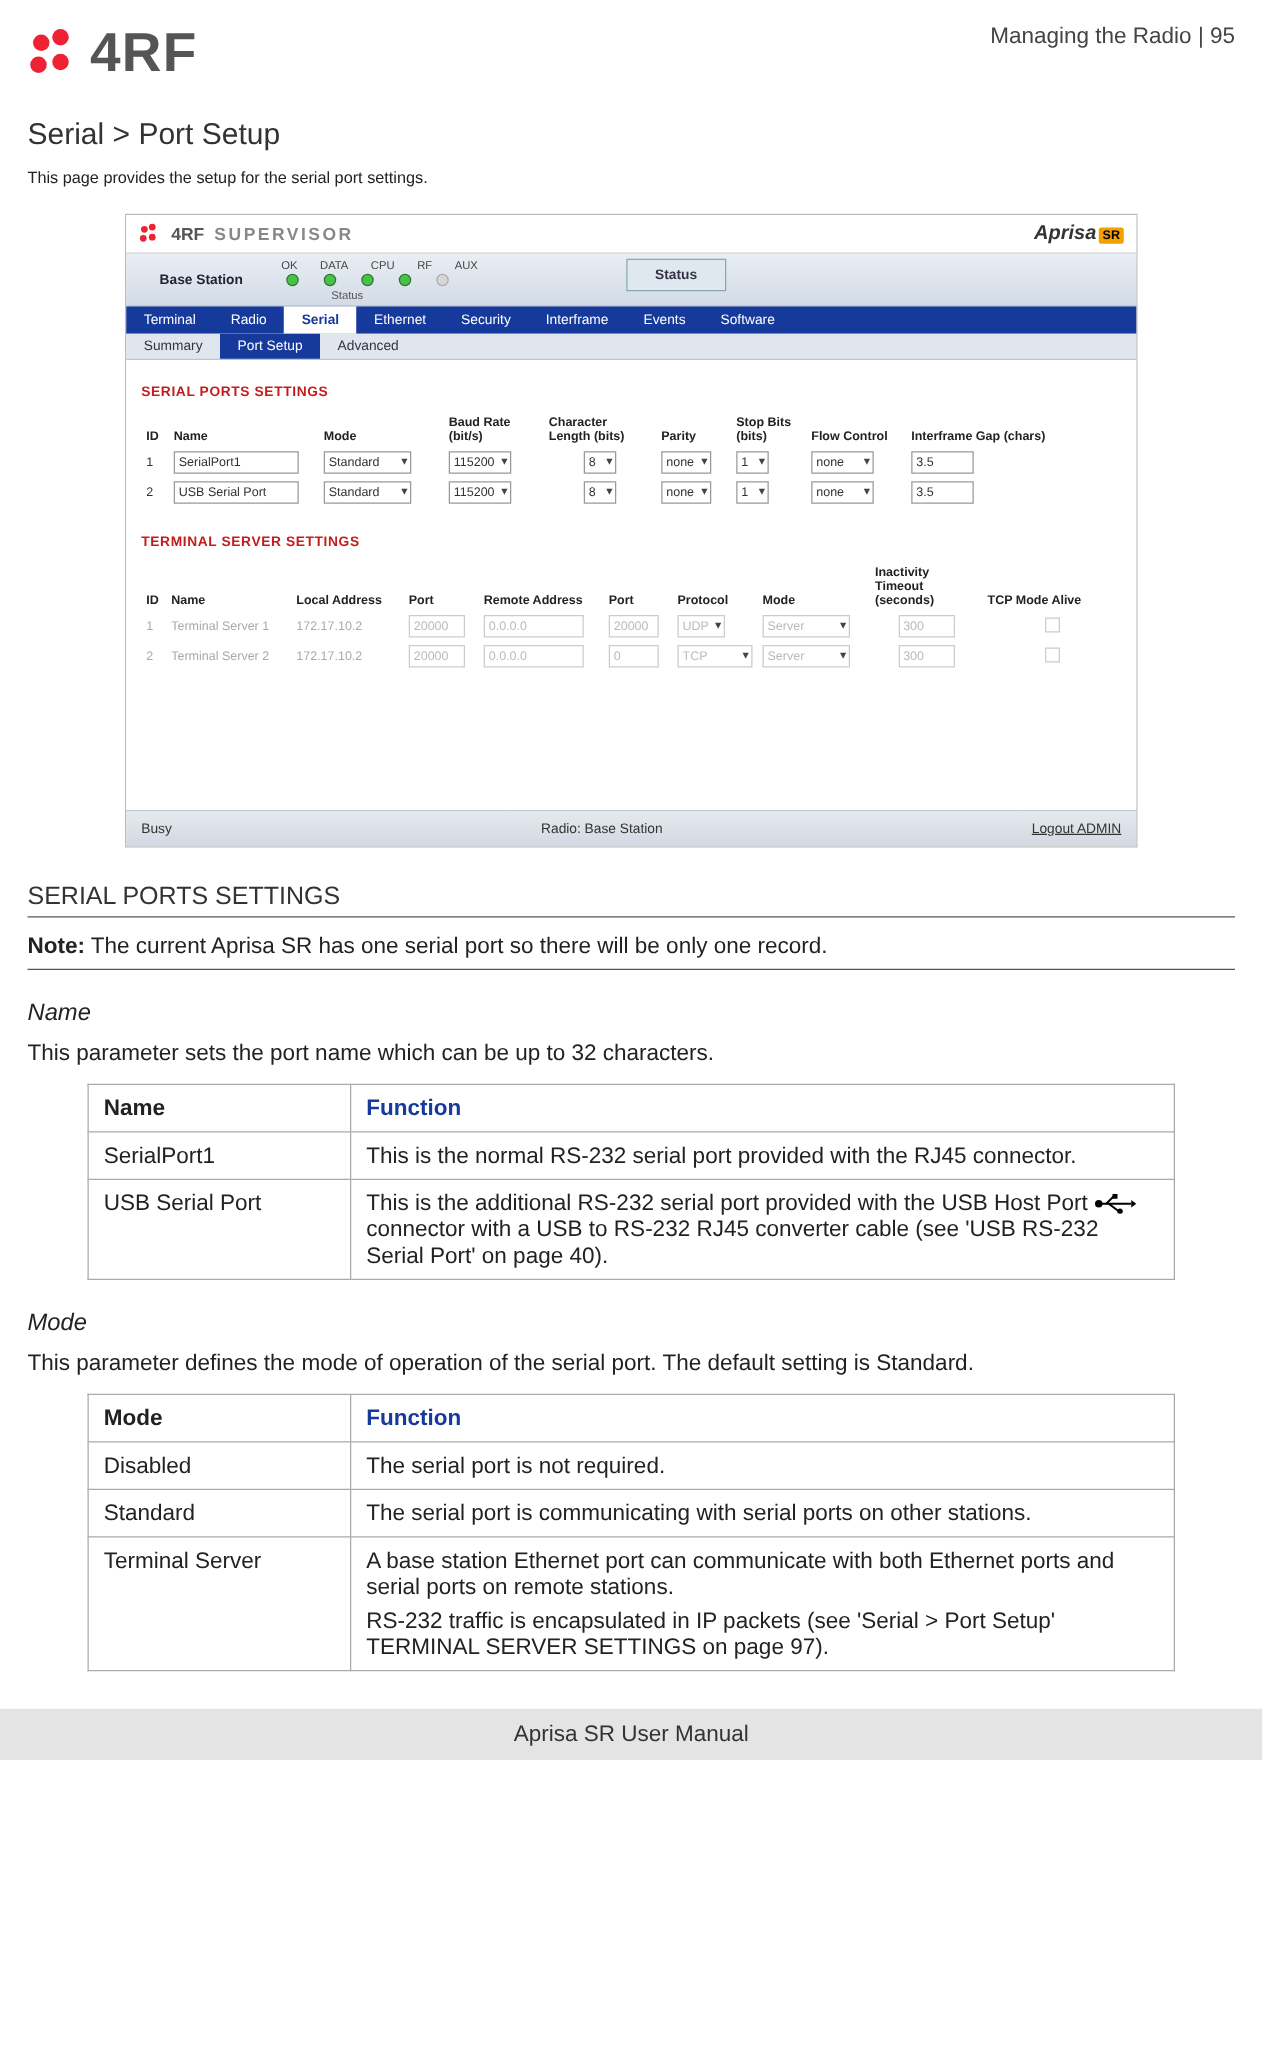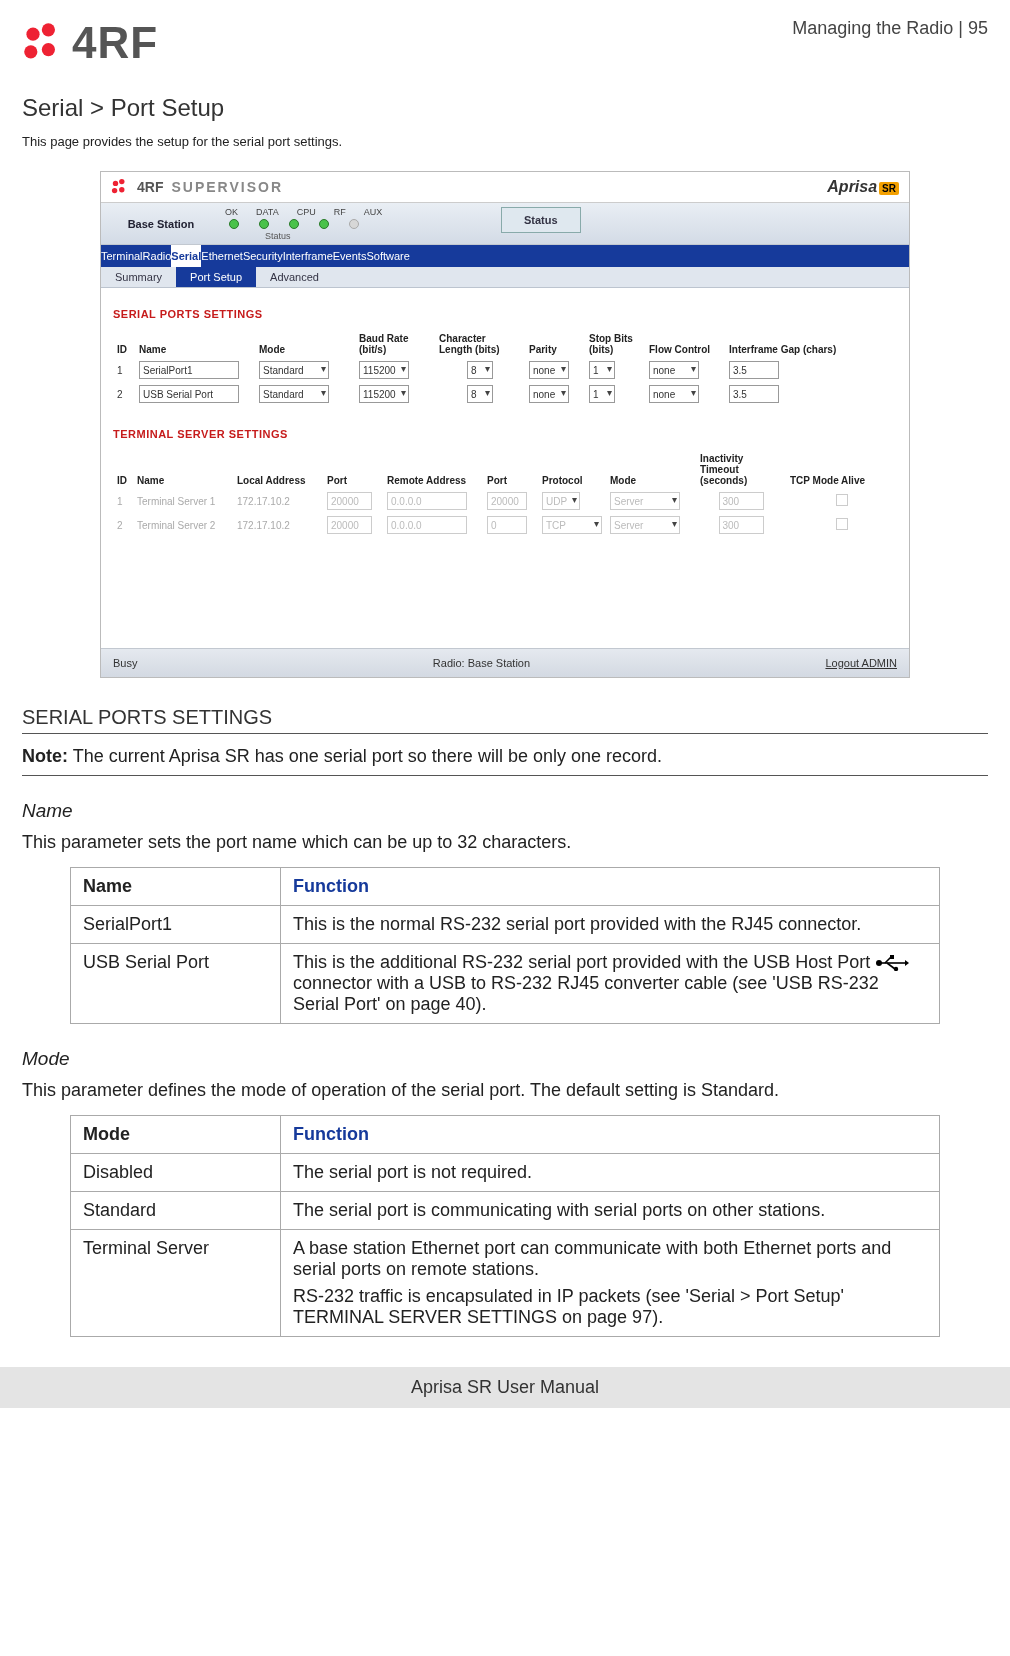--- a/index.html
+++ b/index.html
@@ -30,21 +30,21 @@
   .shot .statusrow .leds { display: flex; flex-direction: column; align-items: flex-start; margin-left: 4px; }
   .shot .statusrow .ledrow { display: flex; gap: 18px; font-size: 9px; color: #444; }
   .shot .statusrow .dotrow { display: flex; gap: 20px; margin-top: 2px; margin-left: 4px; }
   .shot .dot { width: 10px; height: 10px; border-radius: 50%; background: #4ac24a; border: 1px solid #2a7a2a; }
   .shot .dot.off { background: #d7d7d7; border-color: #aaa; }
   .shot .statusrow .statuslabel { font-size: 9px; color: #555; margin-top: 2px; margin-left: 40px; }
   .shot .statusrow { position: relative; }
   .shot .statusrow .net { position: absolute; left: 400px; top: 4px; border: 1px solid #8aa; background: #dfe8ef; padding: 6px 22px; font-weight: bold; color: #334; font-size: 11px; }
 
   .shot .mainnav { display: flex; background: #163a9b; color: #fff; font-size: 11px; }
-  .shot .mainnav .tab { padding: 5px 0; cursor: default; }
+  .shot .mainnav .tab { padding: 5px 14px; cursor: default; }
   .shot .mainnav .tab.active { background: #fff; color: #163a9b; font-weight: bold; }
 
   .shot .subnav { display: flex; background: #e0e6ee; border-bottom: 1px solid #bcc4cf; font-size: 11px; }
   .shot .subnav .sub { padding: 4px 14px; color: #334; cursor: default; }
   .shot .subnav .sub.active { background: #163a9b; color: #fff; }
 
   .shot .panel { padding: 14px 12px 8px 12px; min-height: 360px; background: #fff; }
   .shot .panel h4 { color: #c61b1b; font-size: 11px; font-weight: bold; letter-spacing: 0.5px; margin: 6px 0 10px 0; }
 
   .shot table.grid { width: 100%; border-collapse: collapse; font-size: 10px; color: #333; }

